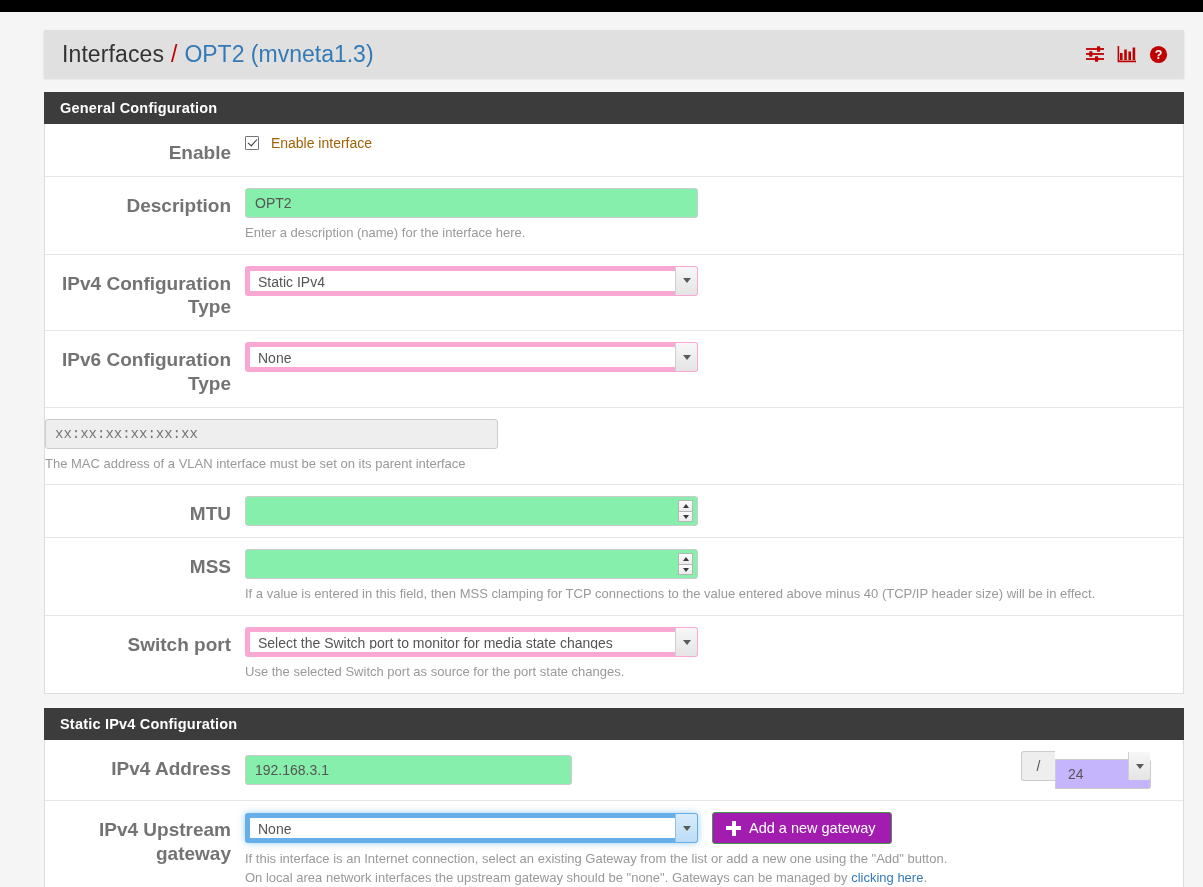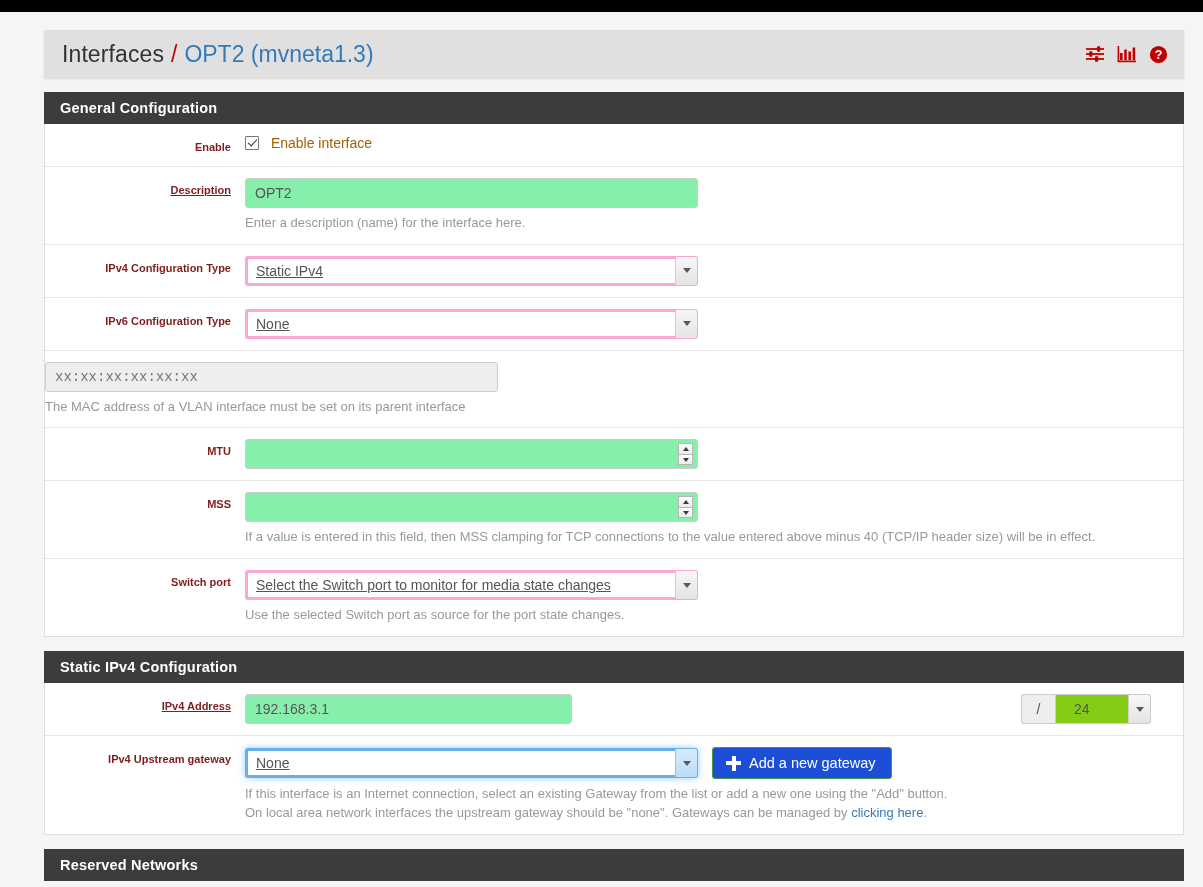--- a/index.html
+++ b/index.html
@@ -82,25 +82,25 @@
     padding: 11px 0 11px 0;
     border-bottom: 1px solid #e6e6e6;
   }
   .frow:last-child { border-bottom: none; }
   .flabel {
     width: 200px;
     min-width: 200px;
     text-align: right;
     padding: 6px 14px 0 10px;
     font-weight: bold;
-    font-size: 11px;
-    color: #7f1d1d;
+    font-size: 19px;
+    color: #737373;
     line-height: 1.25;
   }
-  .flabel.help { text-decoration: underline; }
+  .flabel.help { }
   .fctl {
     flex: 1;
     padding-right: 14px;
   }
   .help-block {
     color: #999999;
     font-size: 13px;
     margin-top: 6px;
     line-height: 1.45;
   }
@@ -126,21 +126,21 @@
   }
   .txt.narrow { width: 327px; }
   .sel-wrap {
     position: relative;
     display: inline-block;
     width: 453px;
   }
   .sel {
     width: 100%;
     height: 30px;
-    border: 3px solid #f9a8d4;
+    border: 5px solid #f9a8d4;
     border-radius: 3px;
     padding: 3px 28px 3px 8px;
     font-size: 14px;
     font-family: "Liberation Sans", sans-serif;
     color: #555;
     background: #ffffff;
     -webkit-appearance: none;
     appearance: none;
     outline: none;
     text-decoration: underline;
@@ -239,31 +239,32 @@
     color: #555; font-size: 14px;
   }
   .subnet-sel-wrap {
     position: relative;
     width: 96px;
   }
   .subnet-sel {
     width: 100%; height: 30px;
     border: 1px solid #cccccc;
     border-radius: 0 3px 3px 0;
-    padding: 3px 26px 3px 18px;
+    padding: 3px 26px 3px 12px;
     font-size: 14px;
     font-family: "Liberation Sans", sans-serif;
-    color: #555; background: #84cc16;
+    color: #555; background: #c4b5fd;
     -webkit-appearance: none; appearance: none;
     outline: none;
+    margin-top: 8px;
   }
 
   .gw-line { display: flex; align-items: center; gap: 14px; }
   .btn-green {
-    background: #1d4ed8;
+    background: #a21caf;
     border: 1px solid #47974a;
     border-radius: 3px;
     color: #ffffff;
     font-size: 14.5px;
     padding: 7px 15px 7px 13px;
     display: inline-flex;
     align-items: center;
     gap: 8px;
     cursor: pointer;
     font-family: "Liberation Sans", sans-serif;

